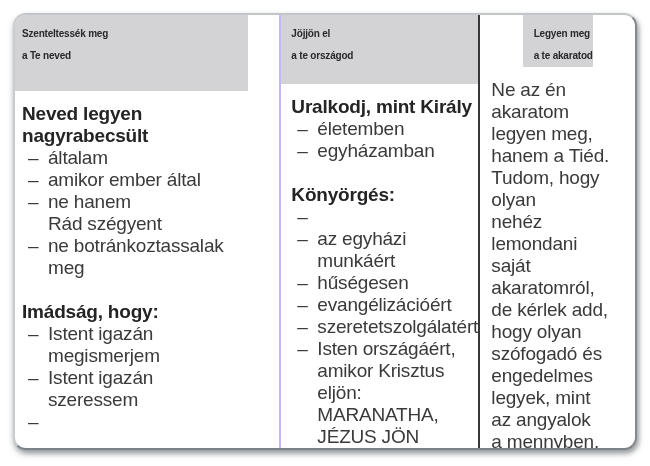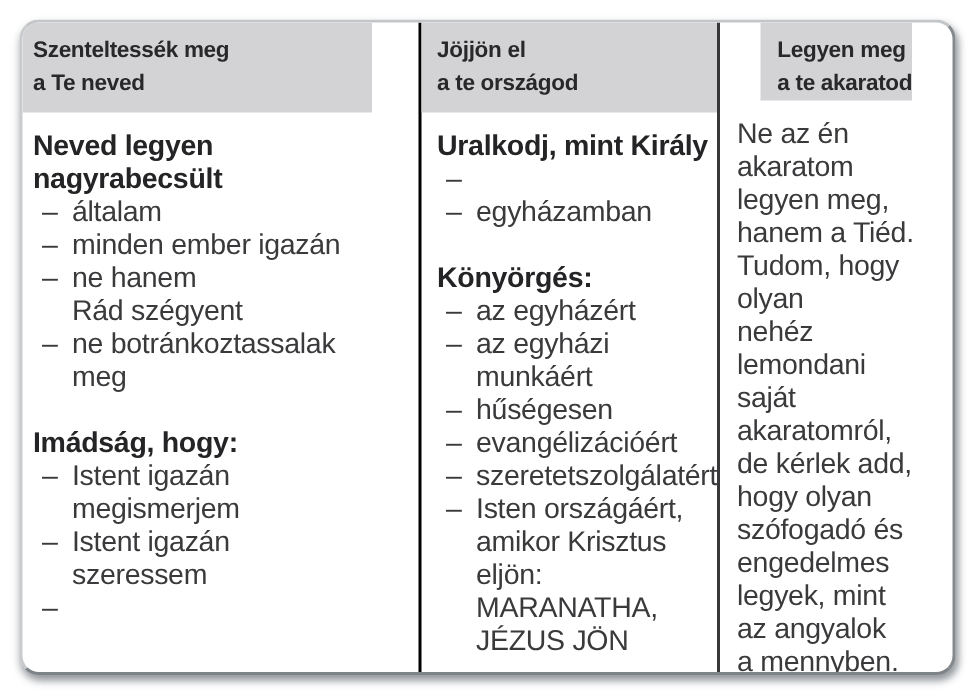--- a/index.html
+++ b/index.html
@@ -34,28 +34,28 @@
     box-shadow: 2px 3px 5px rgba(100,106,112,0.55), 0 4px 6px rgba(120,126,132,0.35);
     display: flex;
     overflow: hidden;
   }
   .col {
     box-sizing: border-box;
     display: flex;
     flex-direction: column;
   }
   .col-1 { width: 252px; }
-  .col-2 { width: 199px; border-left: 2px solid #000000; margin-left: 31px; }
+  .col-2 { width: 199px; border-left: 2px solid #c4b5fd; margin-left: 31px; }
   .col-3 { width: 169px; border-left: 2px solid #38383a; align-items: center; }
   .col-header {
     box-sizing: border-box;
-    height: 60px;
+    height: 76px;
     background: #d3d3d5;
     font-weight: bold;
-    font-size: 15px;
+    font-size: 10px;
     line-height: 22px;
     color: #28282a;
     white-space: pre-line;
     padding-top: 8px;
     letter-spacing: -0.2px;
   }
   .col-1 .col-header { padding-left: 7px; }
   .col-2 .col-header { padding-left: 10px; }
   .col-3 .col-header { padding-left: 11px; }
   .col-body {
@@ -97,21 +97,21 @@
       <div class="col-body">
         <div class="section">
           <div class="section-title">Neved legyen
 nagyrabecsült</div>
           <div class="li">
             <span class="dash">–</span>
             <span class="li-text">általam</span>
           </div>
           <div class="li">
             <span class="dash">–</span>
-            <span class="li-text">minden ember igazán</span>
+            <span class="li-text">amikor ember által</span>
           </div>
           <div class="li">
             <span class="dash">–</span>
             <span class="li-text">ne hanem
 Rád szégyent</span>
           </div>
           <div class="li">
             <span class="dash">–</span>
             <span class="li-text">ne botránkoztassalak meg</span>
           </div>
@@ -136,31 +136,31 @@
     </div>
 
     <div class="col col-2">
       <div class="col-header">Jöjjön el
 a te országod</div>
       <div class="col-body">
         <div class="section">
           <div class="section-title">Uralkodj, mint Király</div>
           <div class="li">
             <span class="dash">–</span>
+            <span class="li-text">életemben</span>
           </div>
           <div class="li">
             <span class="dash">–</span>
             <span class="li-text">egyházamban</span>
           </div>
         </div>
         <div class="section">
           <div class="section-title">Könyörgés:</div>
           <div class="li">
             <span class="dash">–</span>
-            <span class="li-text">az egyházért</span>
           </div>
           <div class="li">
             <span class="dash">–</span>
             <span class="li-text">az egyházi munkáért</span>
           </div>
           <div class="li">
             <span class="dash">–</span>
             <span class="li-text">hűségesen</span>
           </div>
           <div class="li">

